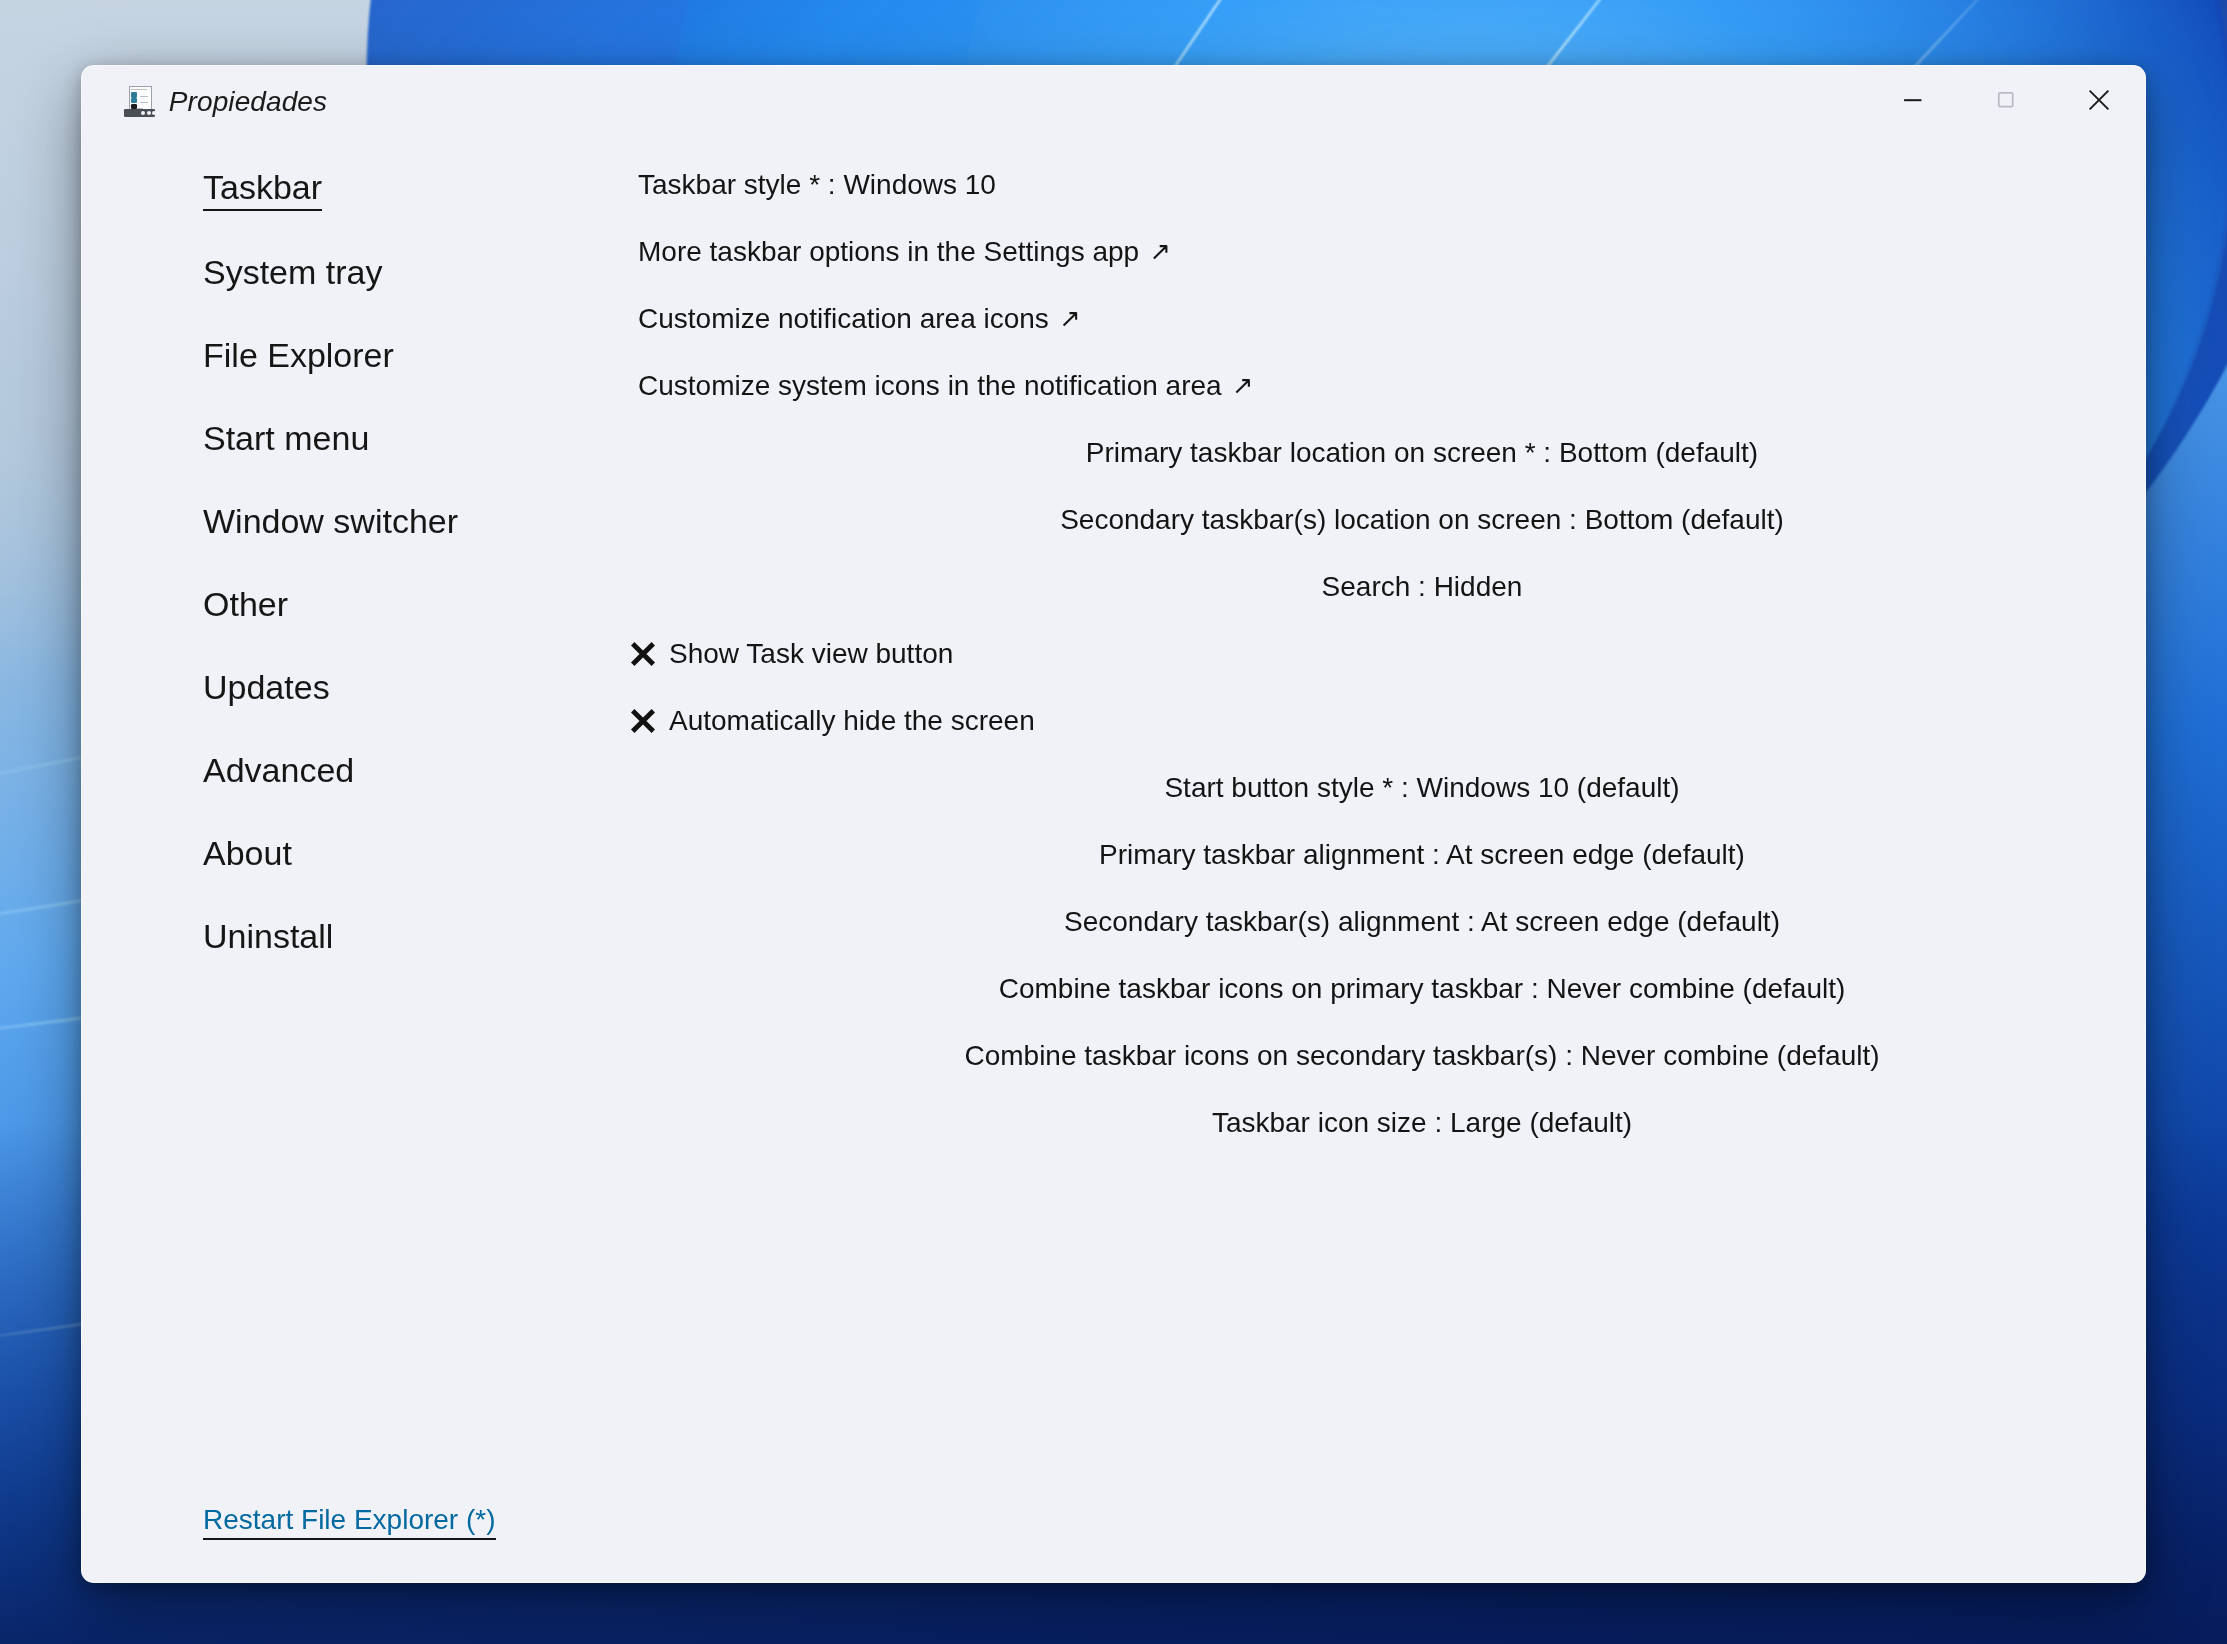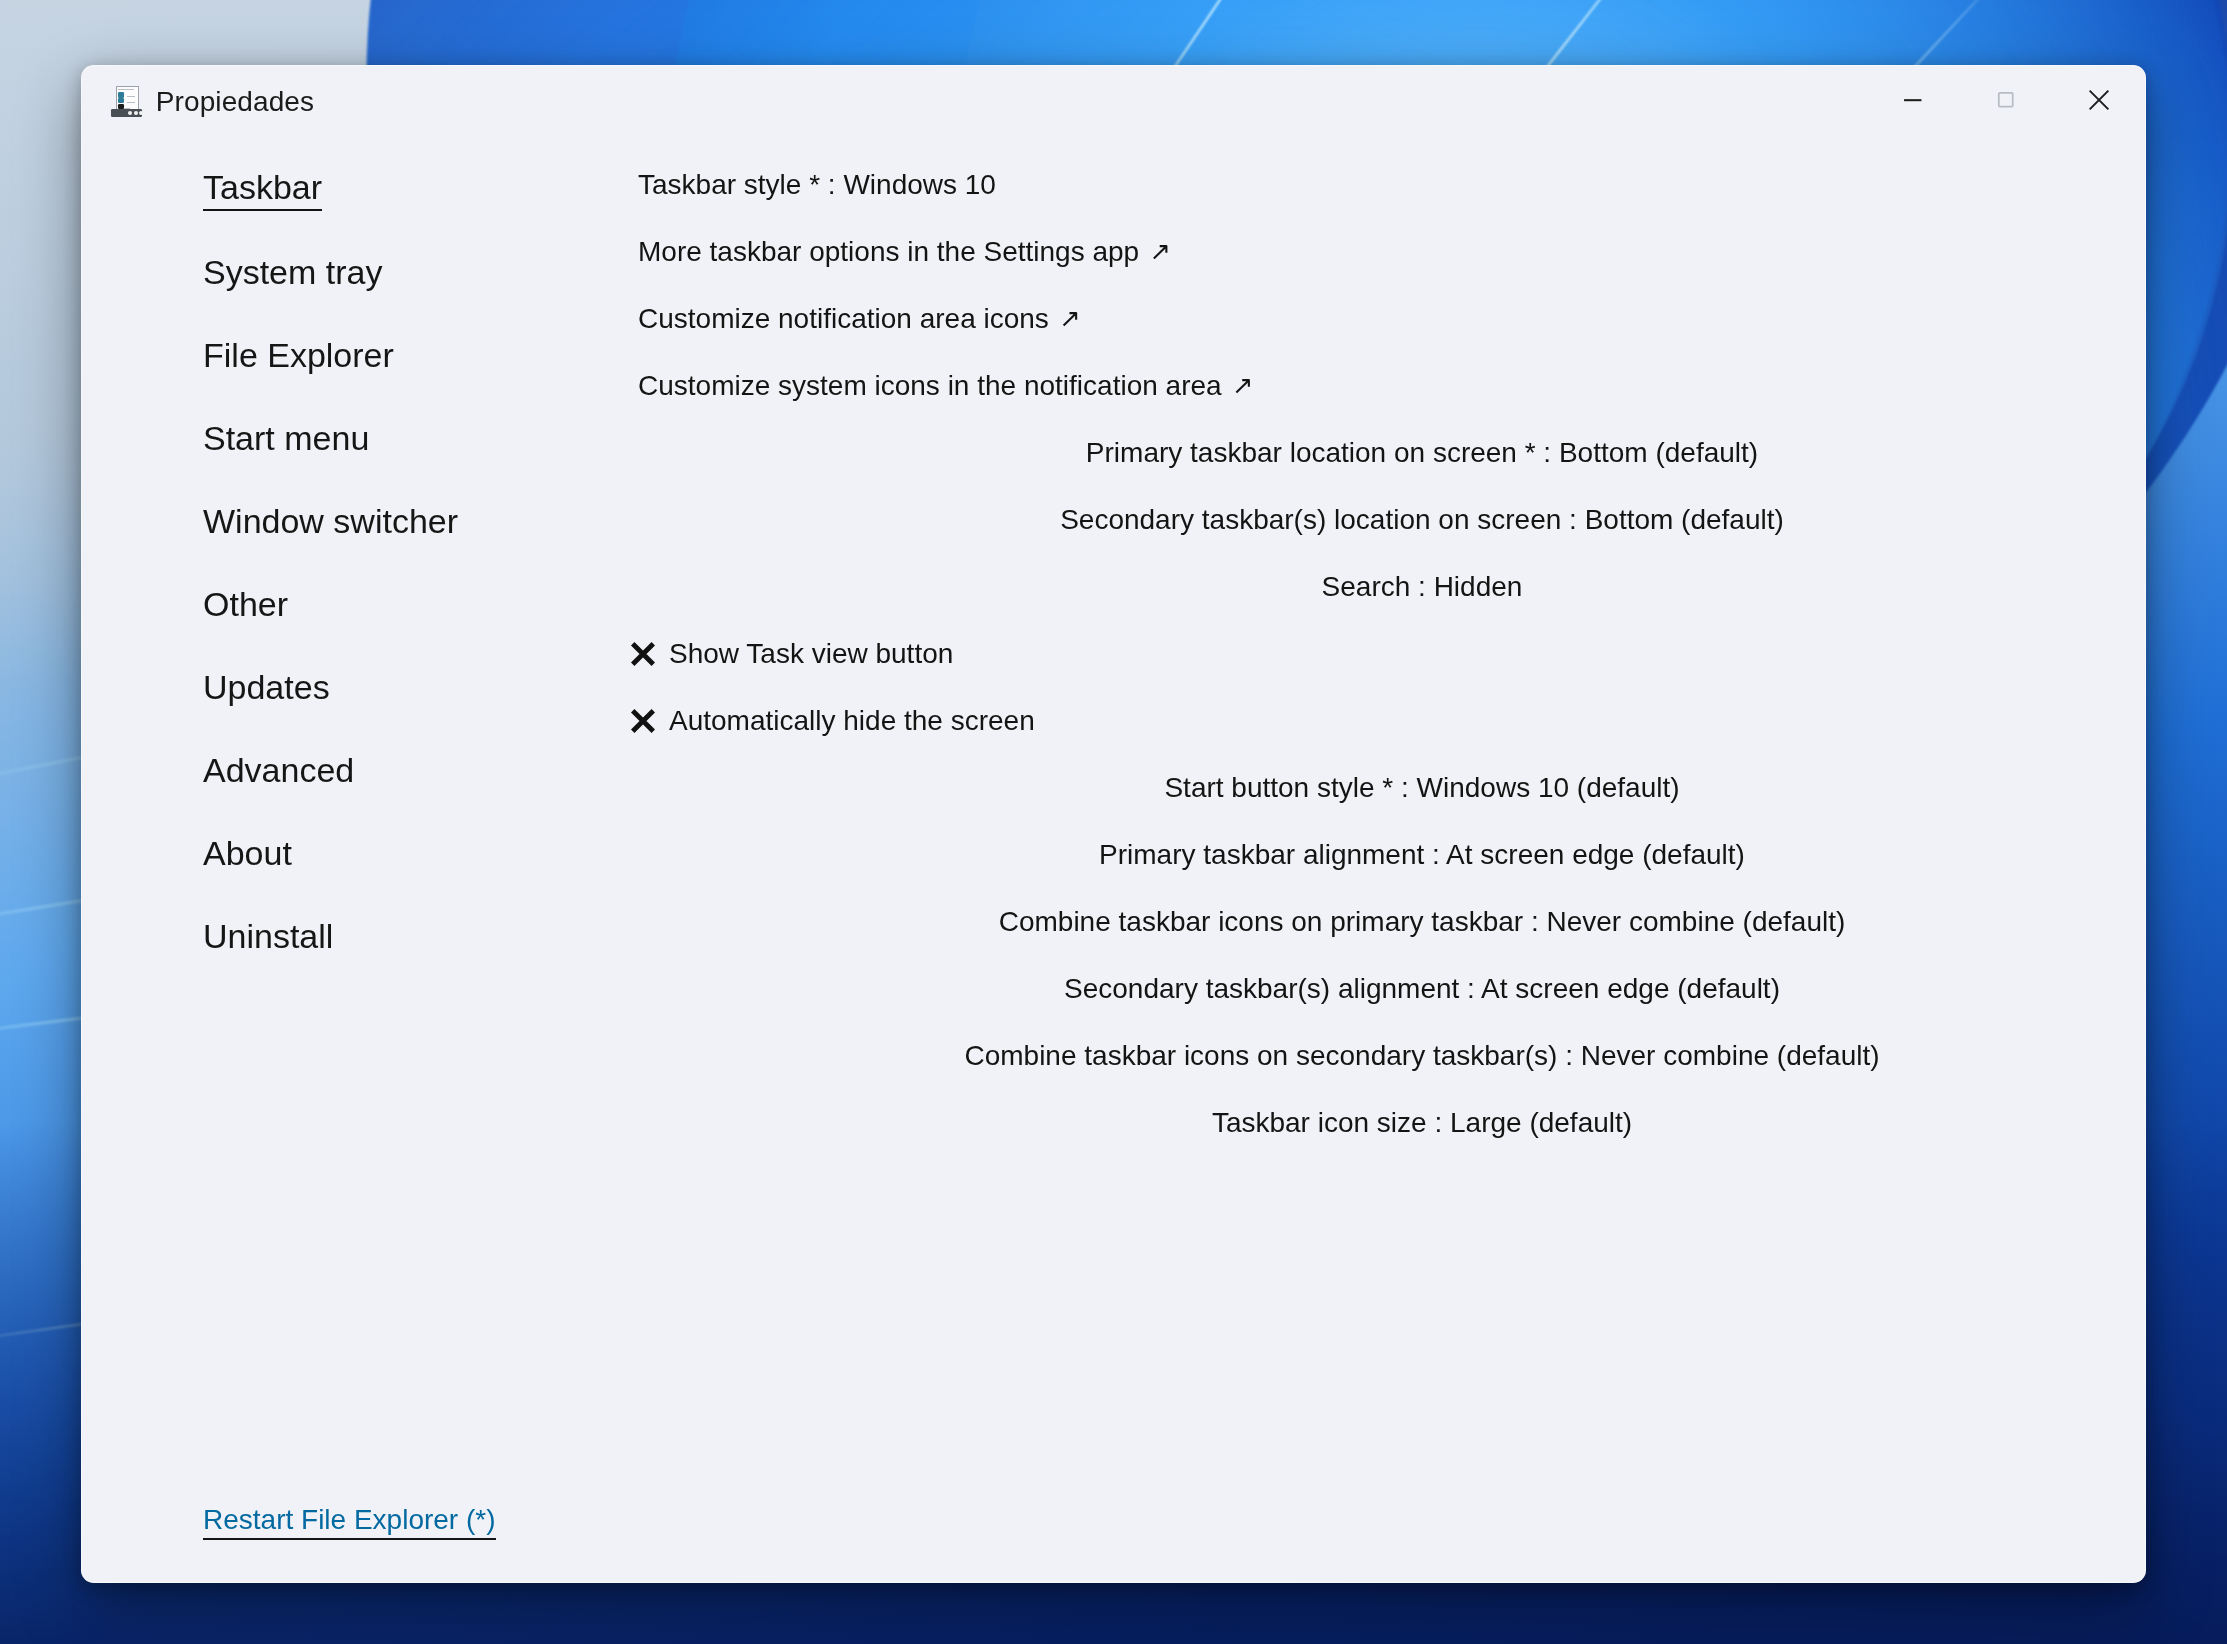--- a/index.html
+++ b/index.html
@@ -77,25 +77,26 @@
     border: 0.6px solid rgba(255,255,255,0.55);
   }
 
   
   #titlebar {
     position: relative;
     height: 68px;
   }
   #title-group {
     position: absolute;
-    left: 29px;
+    left: 42px;
     top: 20px;
     display: flex;
     align-items: flex-start;
     gap: 12.8px;
+    font-style: italic;
   }
   #app-icon {
     width: 32px; height: 32px;
     position: relative;
     flex: 0 0 auto;
   }
   #app-icon .sheet {
     position: absolute; left: 4.6px; top: 0px;
     width: 21px; height: 24px;
     background: #fdfdfd;
@@ -381,25 +382,25 @@
 
       <div class="row level1">
         <span class="row-text">Start button style * : Windows 10 (default)</span>
       </div>
 
       <div class="row level1">
         <span class="row-text">Primary taskbar alignment : At screen edge (default)</span>
       </div>
 
       <div class="row level1">
+        <span class="row-text">Secondary taskbar(s) alignment : At screen edge (default)</span>
+      </div>
+
+      <div class="row level1">
         <span class="row-text">Combine taskbar icons on primary taskbar : Never combine (default)</span>
-      </div>
-
-      <div class="row level1">
-        <span class="row-text">Secondary taskbar(s) alignment : At screen edge (default)</span>
       </div>
 
       <div class="row level1">
         <span class="row-text">Combine taskbar icons on secondary taskbar(s) : Never combine (default)</span>
       </div>
 
       <div class="row level1">
         <span class="row-text">Taskbar icon size : Large (default)</span>
       </div>
 

